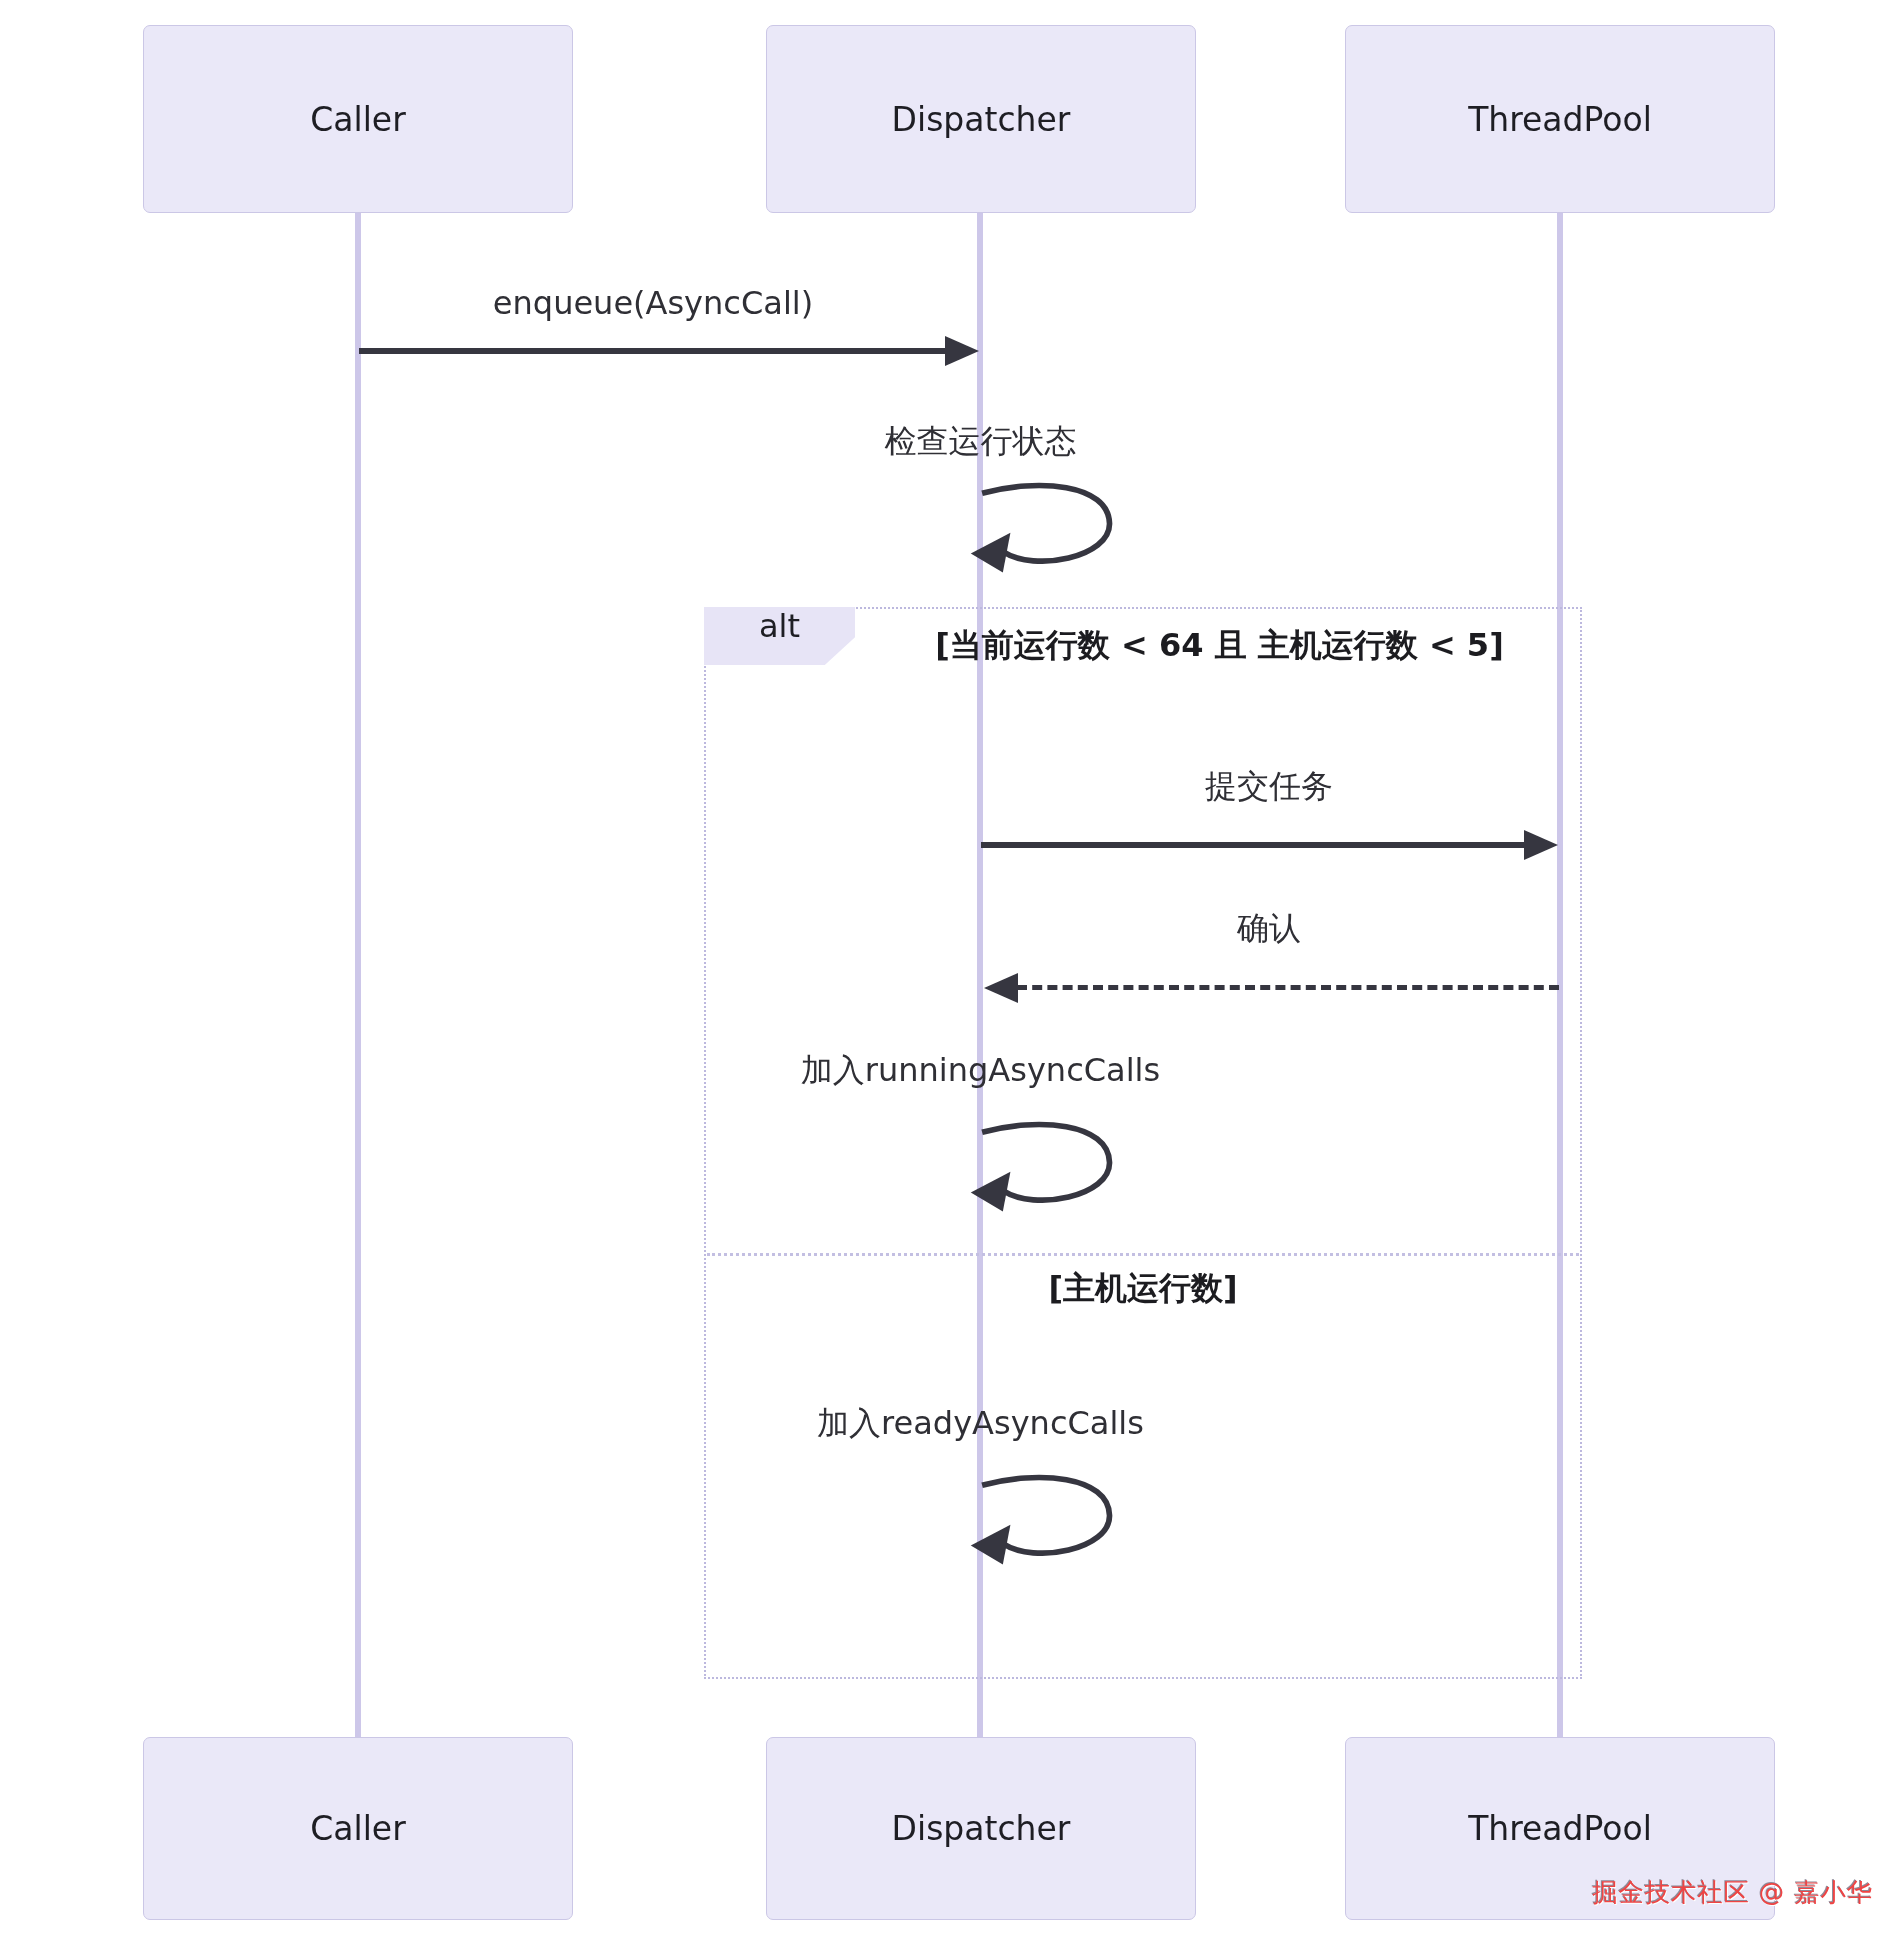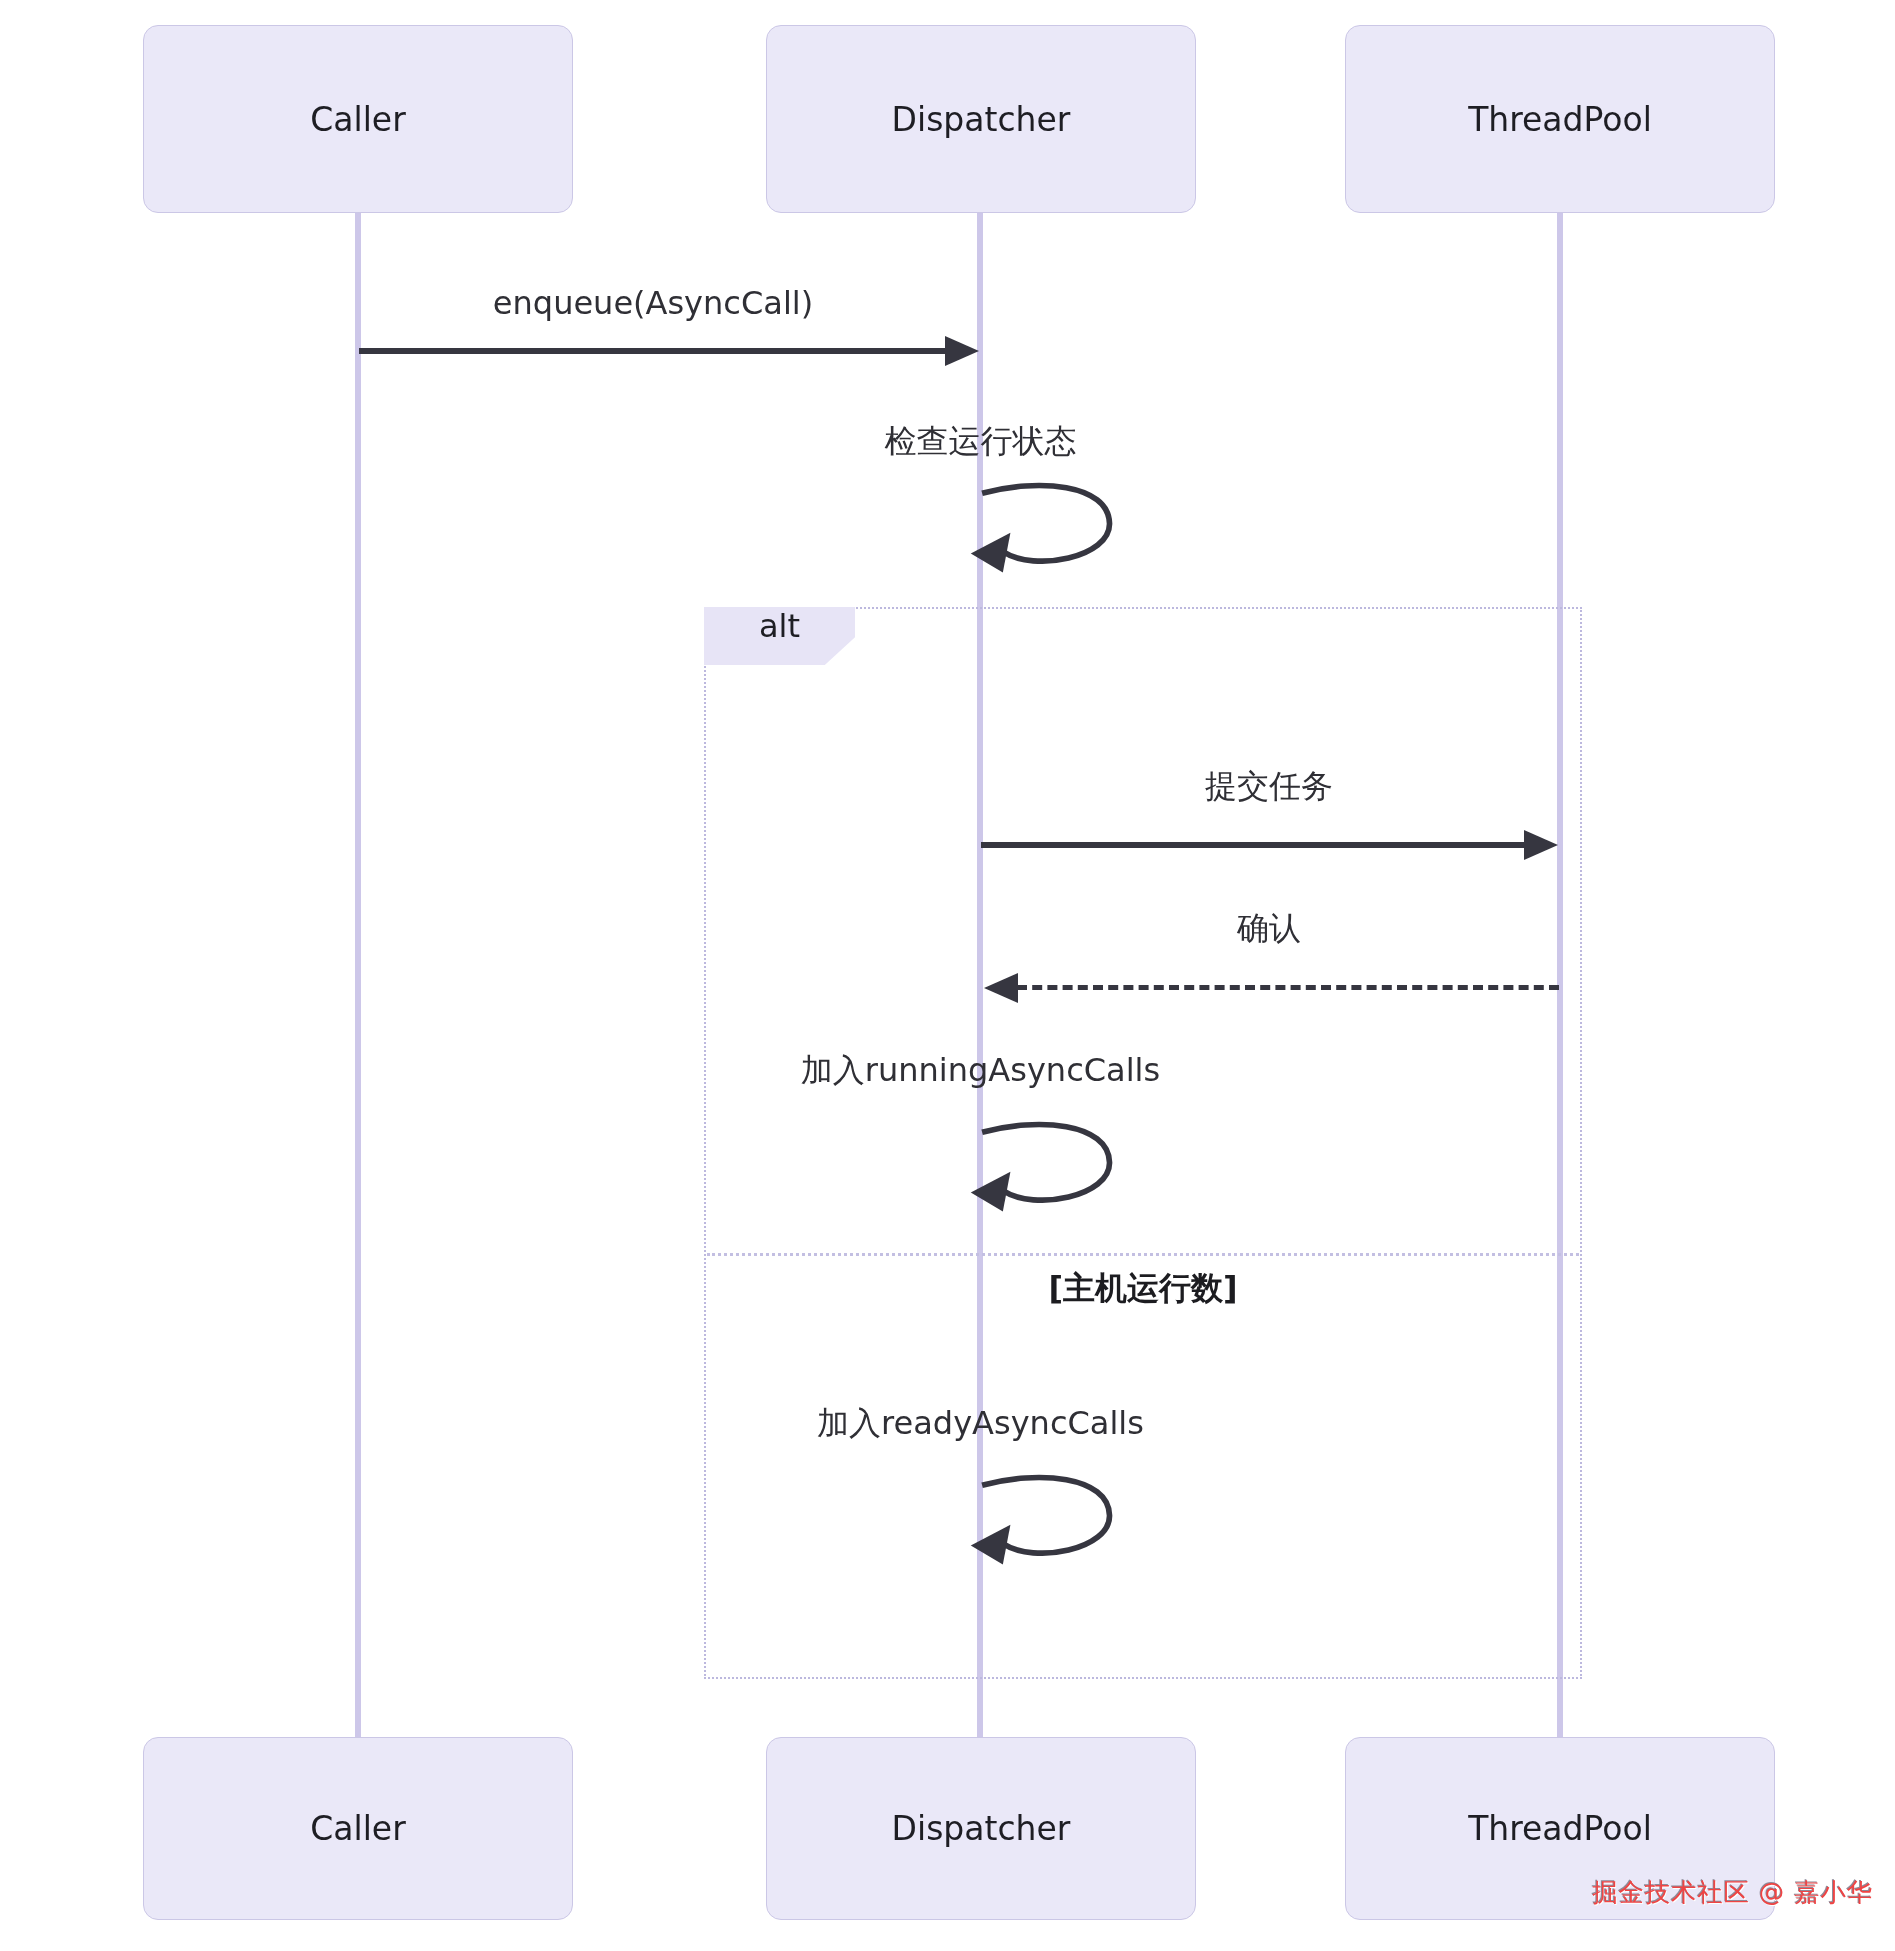--- a/index.html
+++ b/index.html
@@ -4,21 +4,21 @@
 <style>
   html,body{margin:0;padding:0;background:#ffffff;}
   #canvas{
     position:relative;width:1895px;height:1952px;background:#ffffff;overflow:hidden;
     font-family:"DejaVu Sans","Liberation Sans",sans-serif;color:#2f2f35;
   }
   
   .lifeline{position:absolute;top:213px;height:1524px;width:5.6px;background:#CDC7E9;}
   
   .participant{
-    position:absolute;width:430px;background:#EAE8F8;border:1.9px solid #CBC7E6;border-radius:15px;
+    position:absolute;width:430px;background:#EAE8F8;border:1.9px solid #CBC7E6;border-radius:7px;
     display:flex;align-items:center;justify-content:center;box-sizing:border-box;
     font-size:33px;color:#1e1e24;
   }
   .participant.top{top:25.4px;height:188px;}
   .participant.bottom{top:1737px;height:183px;}
   
   .msg-text{
     position:absolute;font-size:32px;line-height:43px;text-align:center;color:#2f2f35;
     white-space:nowrap;
   }
@@ -81,20 +81,21 @@
   <div class="msg-text" style="left:745px;width:471px;top:420px;">检查运行状态</div>
   <svg class="self-loop" style="left:967px;top:478px;" viewBox="0 0 160 110">
     <path d="M 16 16 C 75 0, 150 6, 151 48 C 152 84, 72 100, 38 78" fill="none" stroke="#363640" stroke-width="6"></path>
     <polygon points="4,80 46,58 38,100" fill="#363640"></polygon>
   </svg>
 
   <div class="alt-frame"></div>
   <div class="alt-tab">
     <span>alt</span>
   </div>
+  <div class="msg-text cond" style="left:857px;width:725px;top:624px;">[当前运行数 &lt; 64 且 主机运行数 &lt; 5]</div>
 
   <div class="msg-text" style="left:982px;width:574px;top:765px;">提交任务</div>
   <div class="arrow-line" style="left:981px;top:842px;width:544px;"></div>
   <div class="arrow-head-right" style="left:1524px;top:830px;"></div>
 
   <div class="msg-text" style="left:982px;width:574px;top:907px;">确认</div>
   <div class="arrow-line-dashed" style="left:1017px;top:985px;width:542px;"></div>
   <div class="arrow-head-left" style="left:984px;top:973px;"></div>
 
   <div class="msg-text" style="left:651px;width:659px;top:1049px;">加入runningAsyncCalls</div>

